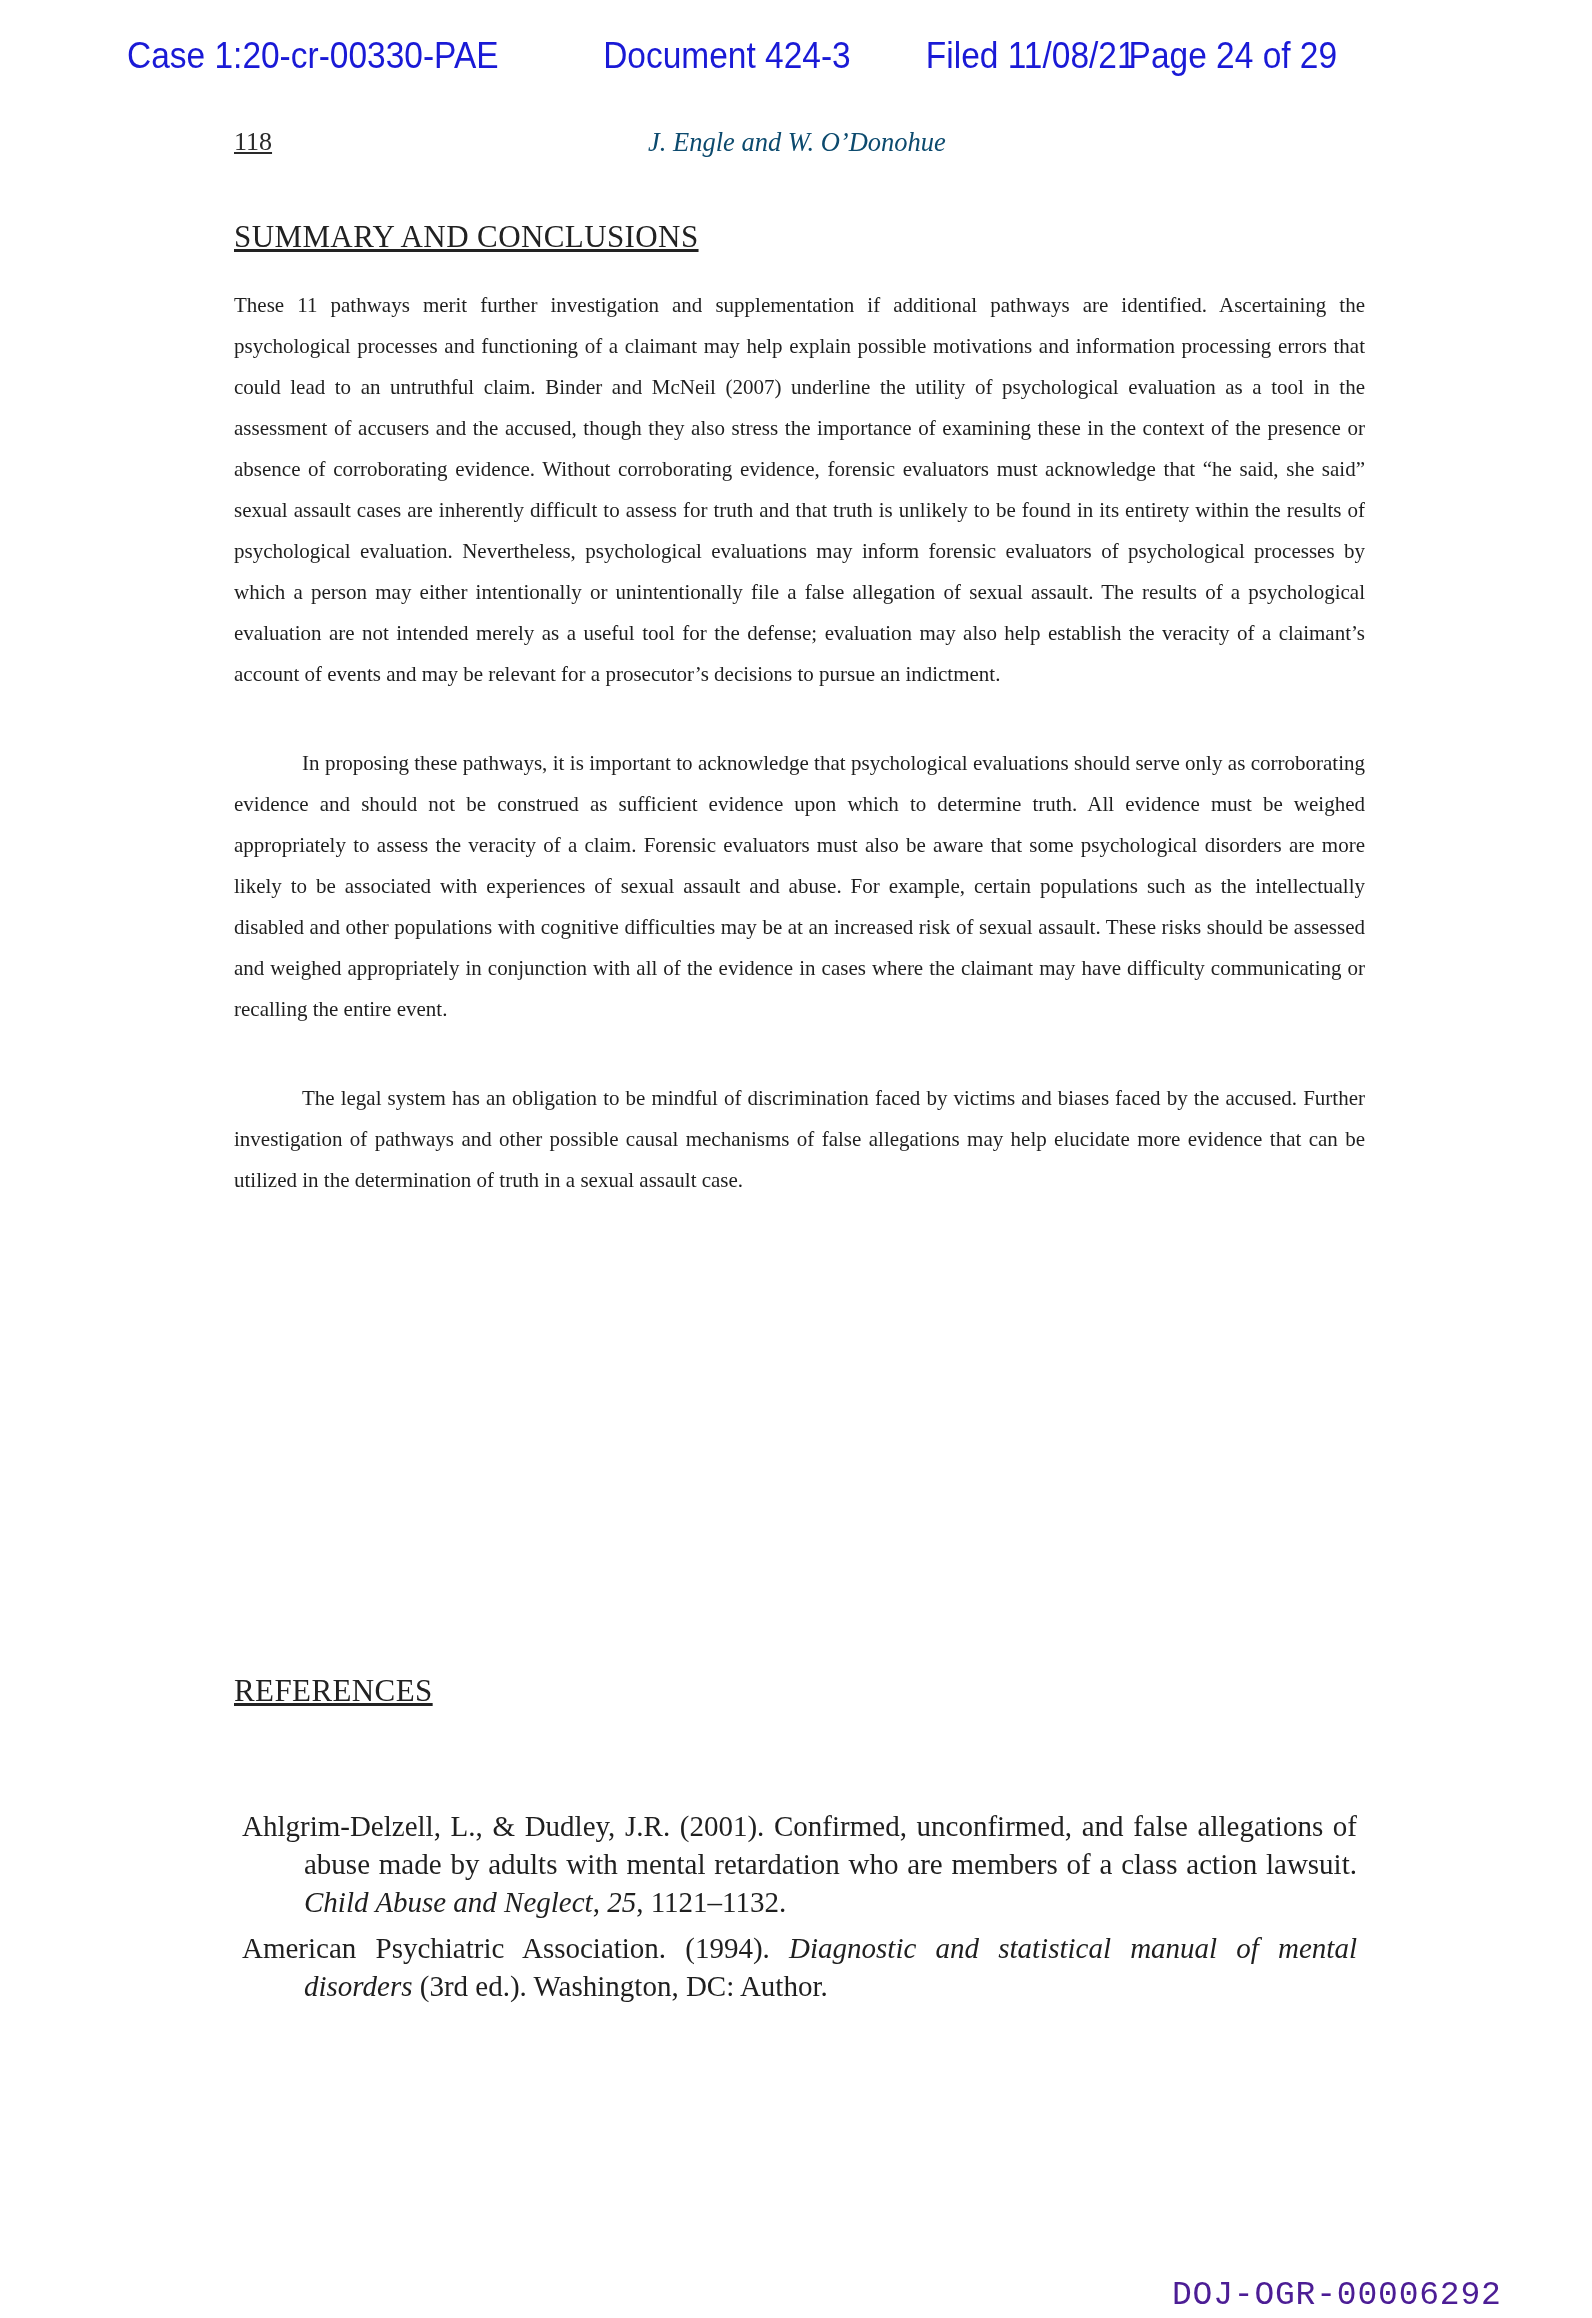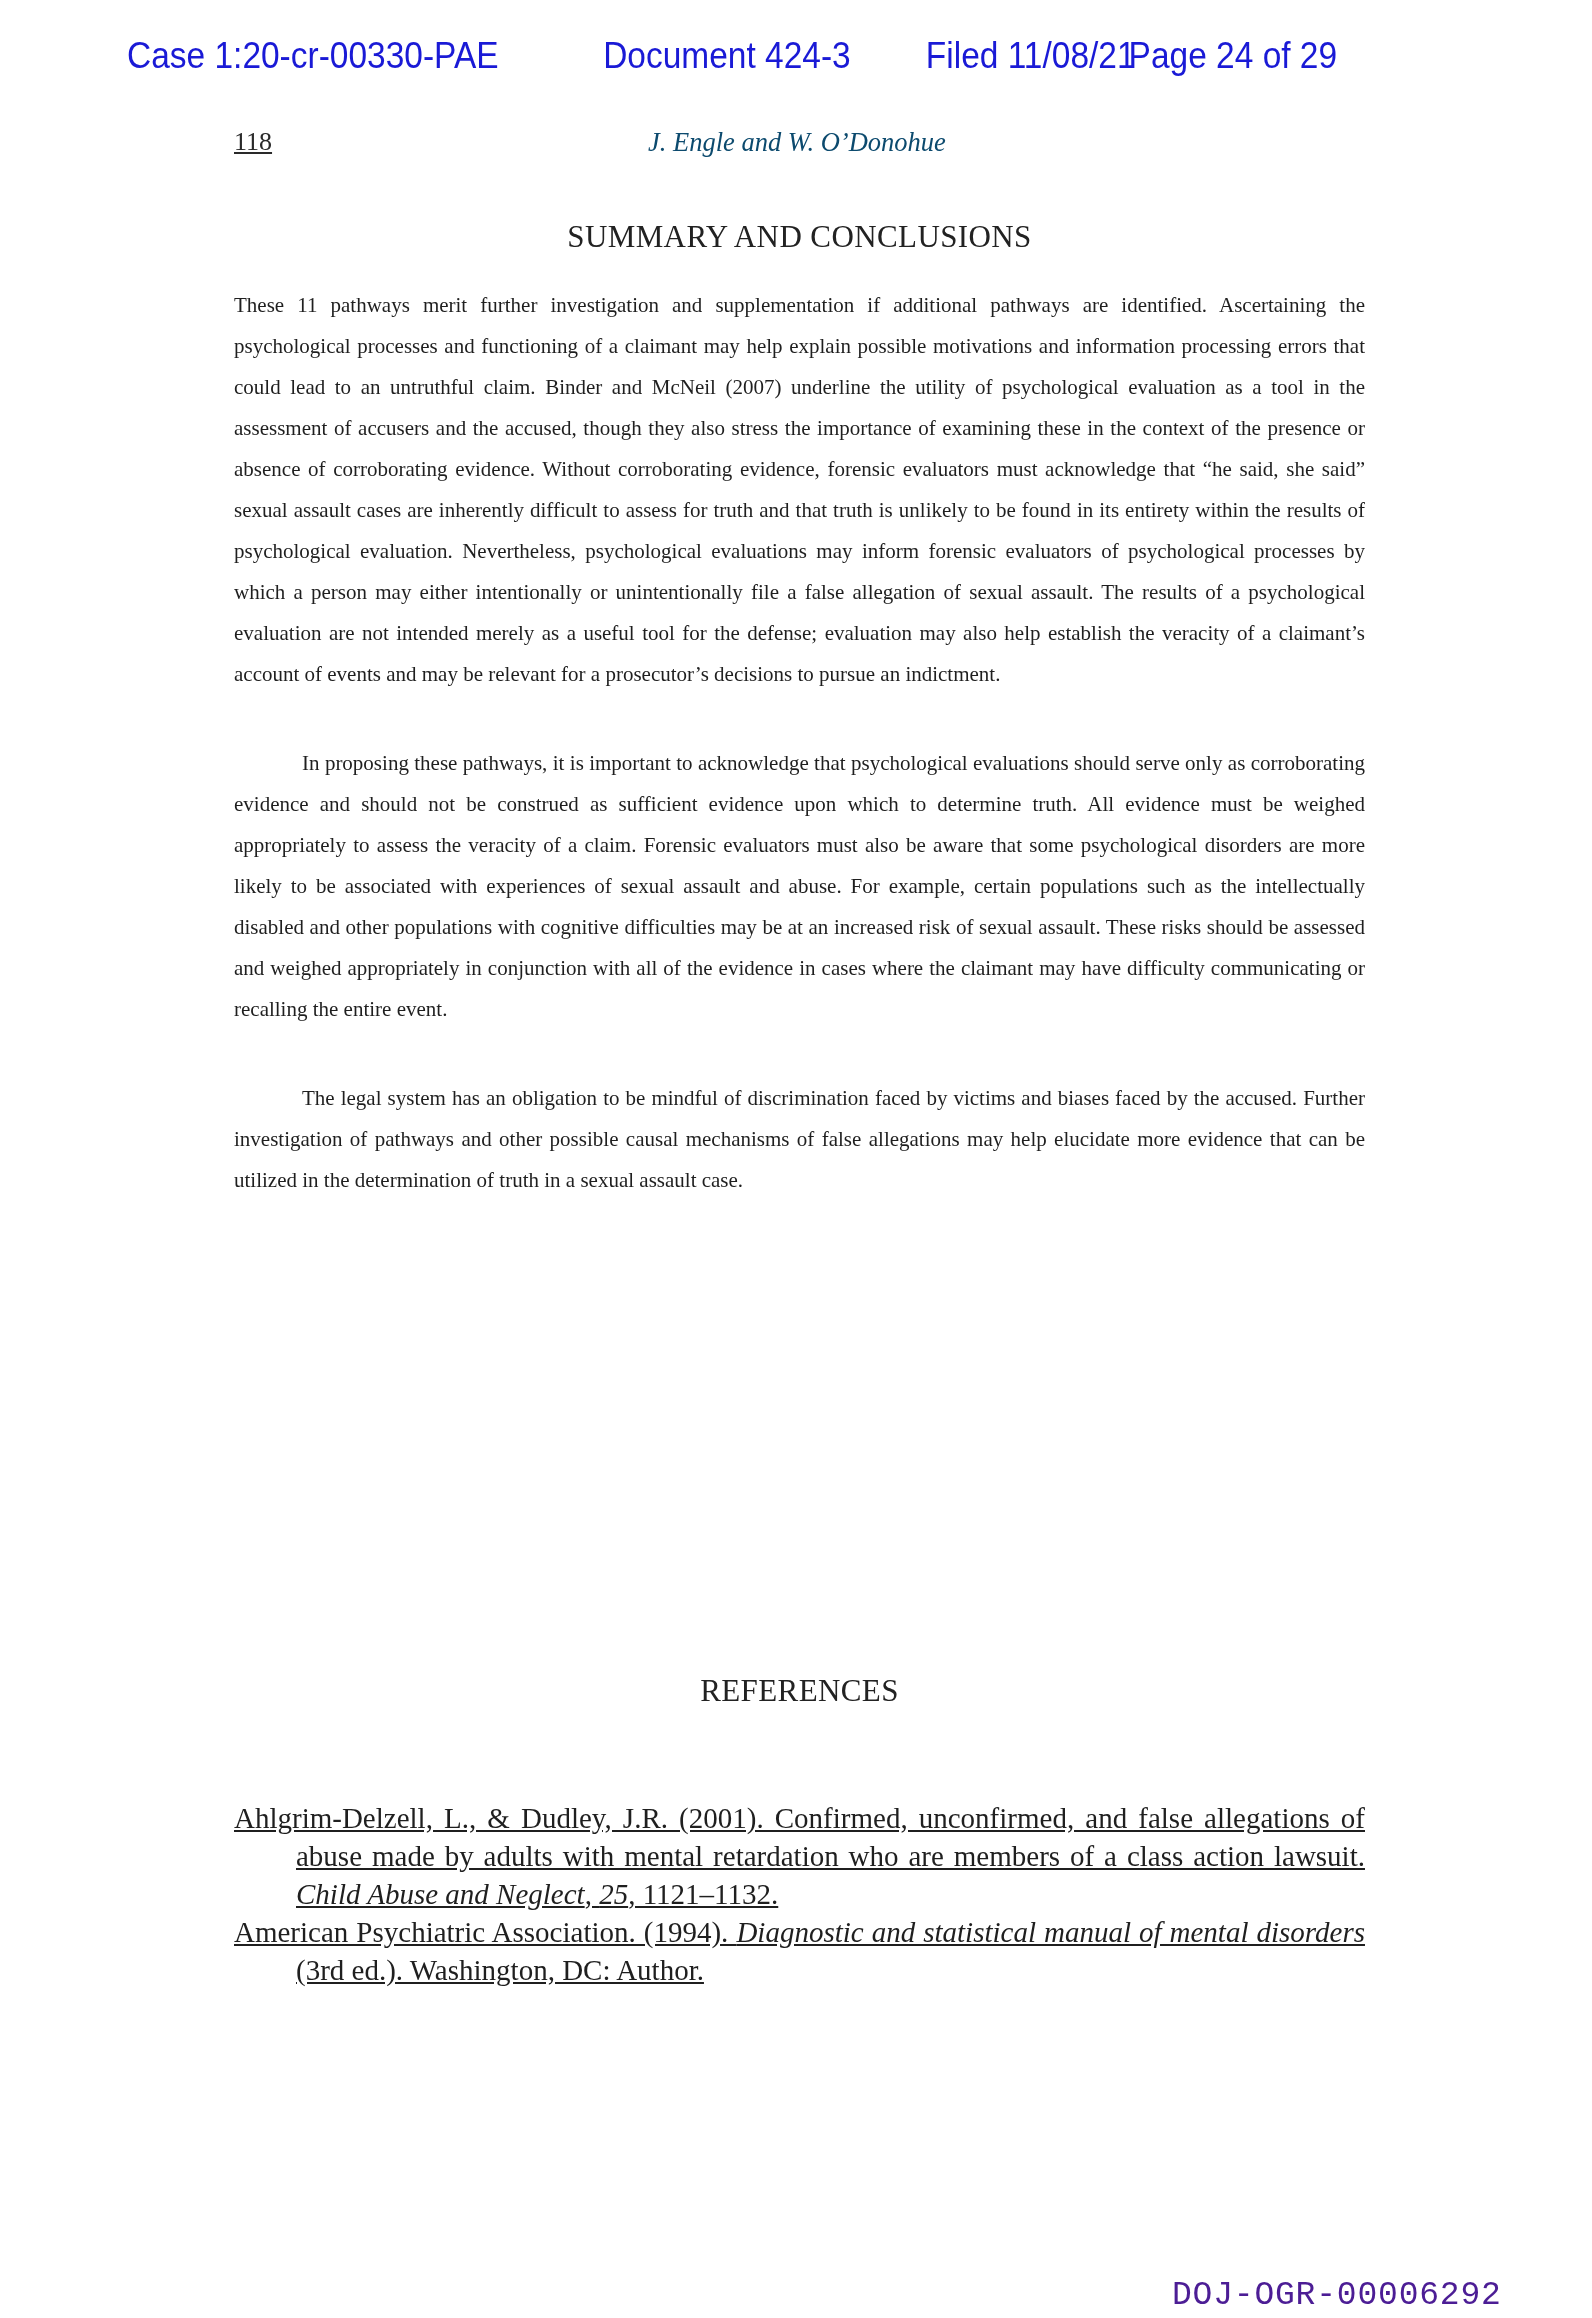--- a/index.html
+++ b/index.html
@@ -54,27 +54,27 @@
       font-size: 26.5px;
       line-height: 30px;
       font-style: italic;
       color: #0c4a6e;
       white-space: nowrap;
     }
     .section-heading {
       position: absolute;
       left: 234px;
       width: 1131px;
-      text-align: center;
       font-size: 31px;
       line-height: 38px;
       letter-spacing: 0.4px;
       color: #222;
       font-weight: normal;
       margin: 0;
+      text-decoration: underline;
     }
     .heading-summary { top: 218px; }
     .heading-references { top: 1672px; }
 
     .body-text {
       position: absolute;
       left: 234px;
       top: 285px;
       width: 1131px;
       font-size: 21px;
@@ -95,22 +95,21 @@
       left: 234px;
       top: 1799px;
       width: 1131px;
       font-size: 29px;
       line-height: 38px;
       text-align: justify;
     }
     .ref-item {
       padding-left: 62px;
       text-indent: -62px;
-      margin: 0;
-      text-decoration: underline;
+      margin: 8px;
     }
     .ref-item i { font-style: italic; }
 
     .bates-stamp {
       position: absolute;
       left: 1172px;
       top: 2277px;
       font-family: "Liberation Mono", "DejaVu Sans Mono", monospace;
       font-size: 33px;
       line-height: 38px;

